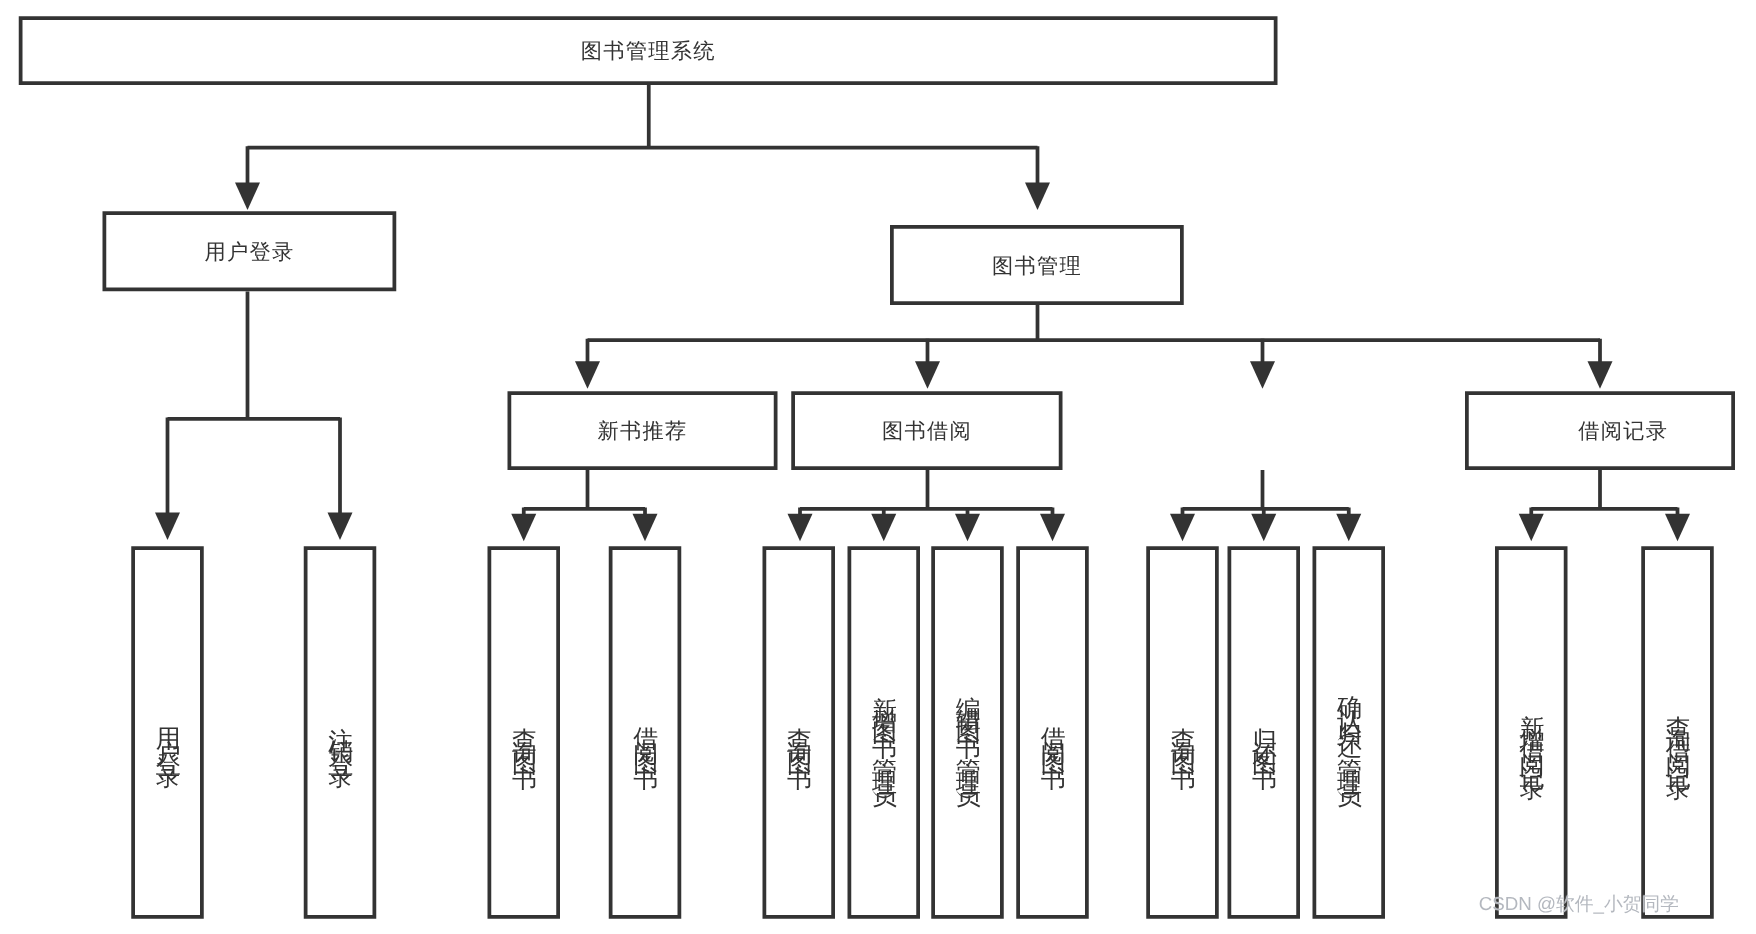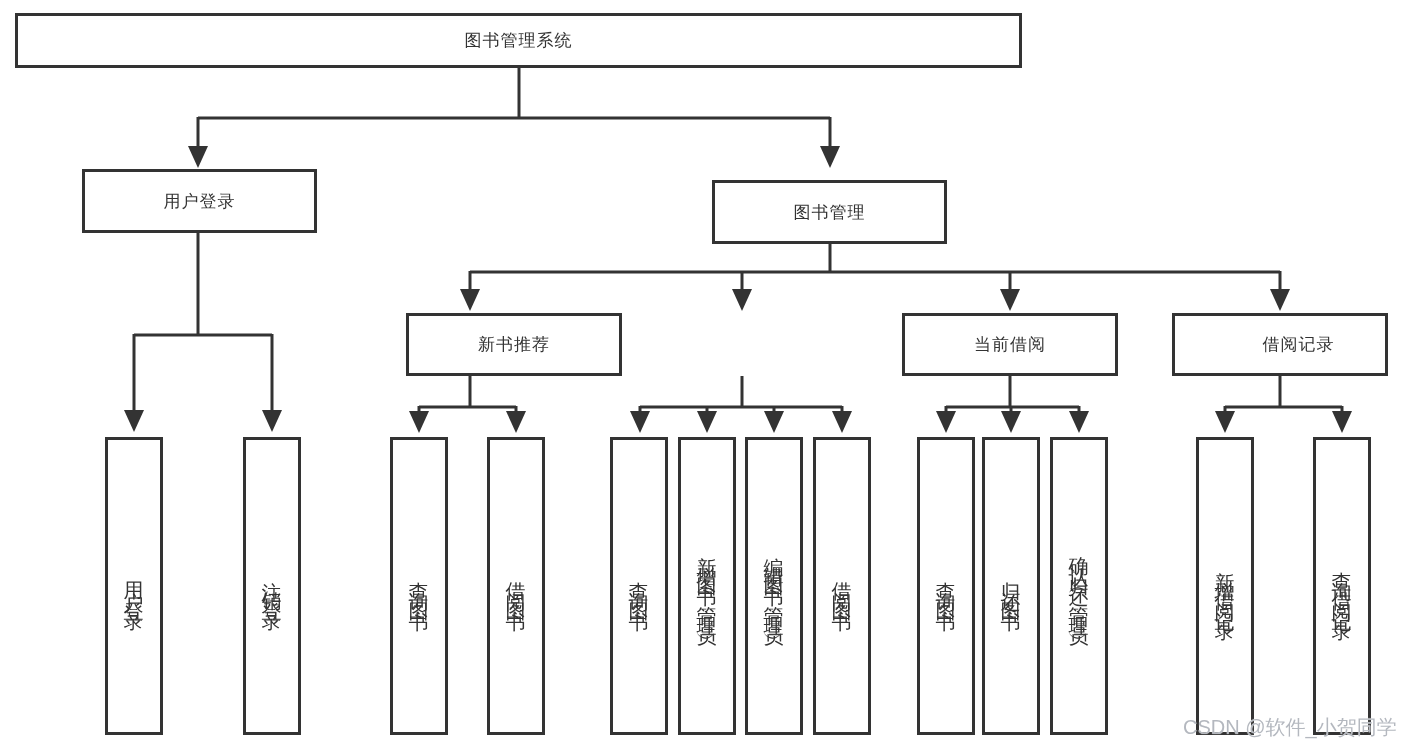--- a/index.html
+++ b/index.html
@@ -41,21 +41,21 @@
     writing-mode: vertical-lr;
     text-orientation: mixed;
     letter-spacing: 10px;
     line-height: 1;
     white-space: nowrap;
   }
   .watermark {
     position: absolute;
     left: 1183px;
     top: 714px;
-    font-size: 20px;
+    font-size: 15px;
     color: #b4b8bf;
     z-index: 3;
     white-space: nowrap;
     text-shadow: 0 0 1px #ffffff;
   }
 </style>
 </head>
 <body>
 
 <div class="stage">
@@ -133,22 +133,22 @@
   <div class="node" style="left:82px; top:169px; width:235px; height:64px;">
     <span>用户登录</span>
   </div>
   <div class="node" style="left:712px; top:180px; width:235px; height:64px;">
     <span>图书管理</span>
   </div>
 
   <div class="node" style="left:362px; top:313px; width:216px; height:63px;margin-left:44px;">
     <span>新书推荐</span>
   </div>
-  <div class="node" style="left:902px; top:313px; width:216px; height:63px;">
-    <span>当前借阅</span>
+  <div class="node" style="left:633px; top:313px; width:217px; height:63px;">
+    <span>图书借阅</span>
   </div>
   <div class="node" style="left:1172px; top:313px; width:216px; height:63px;padding-left:37px;">
     <span>借阅记录</span>
   </div>
 
   <div class="node leaf" style="left:105px; top:437px; width:58px; height:298px;">
     <span class="vtext">用户登录</span>
   </div>
   <div class="node leaf" style="left:243px; top:437px; width:58px; height:298px;">
     <span class="vtext">注销登录</span>

